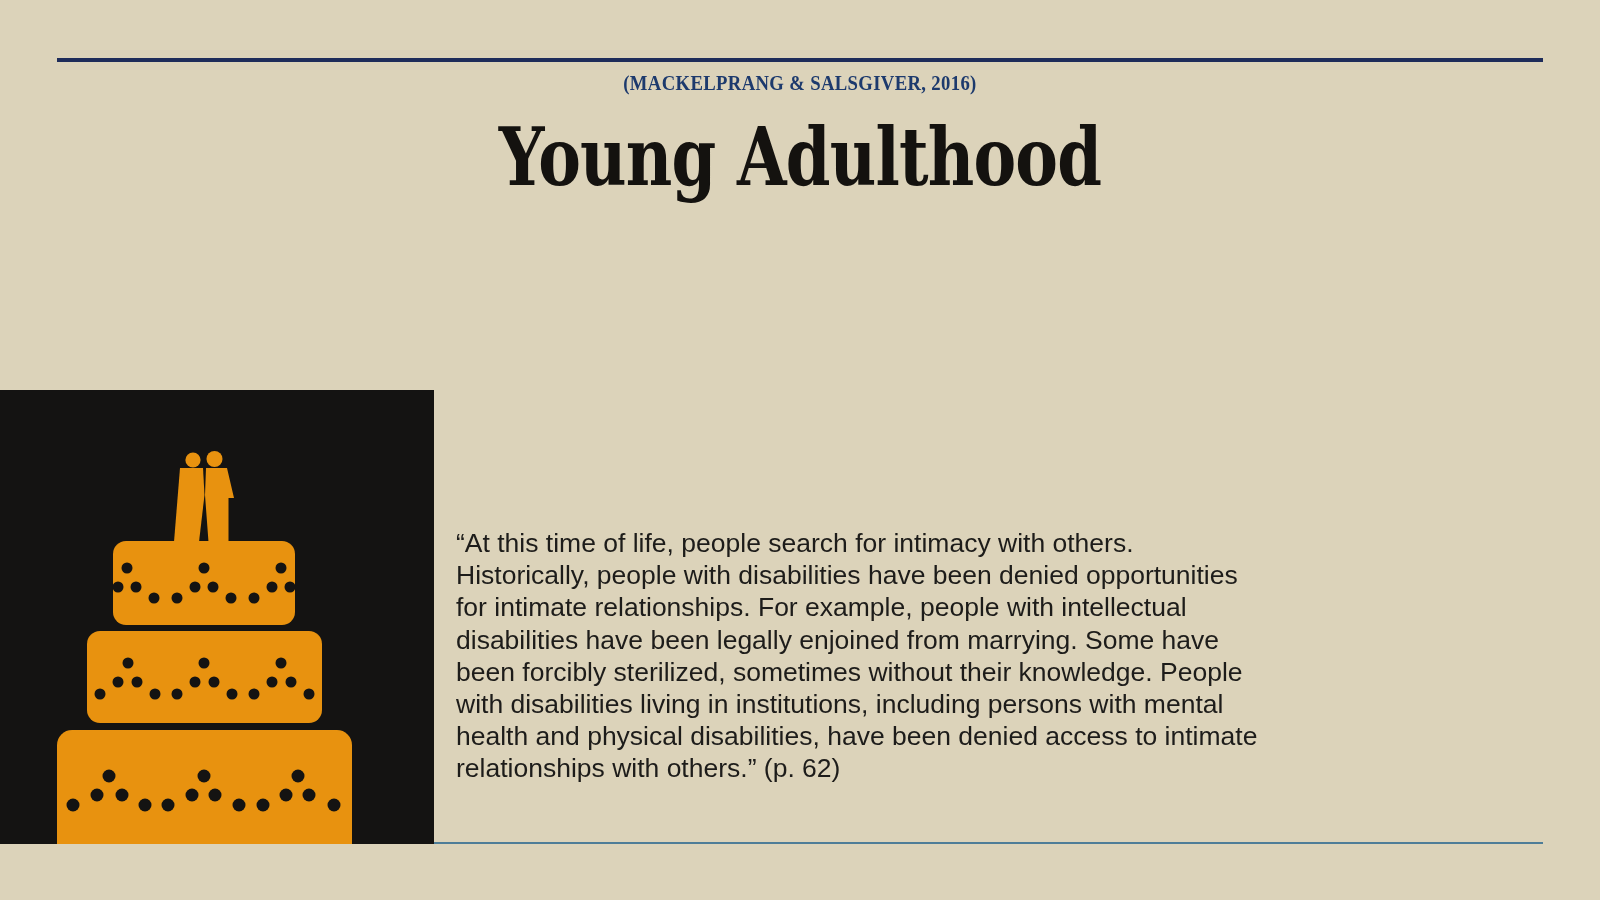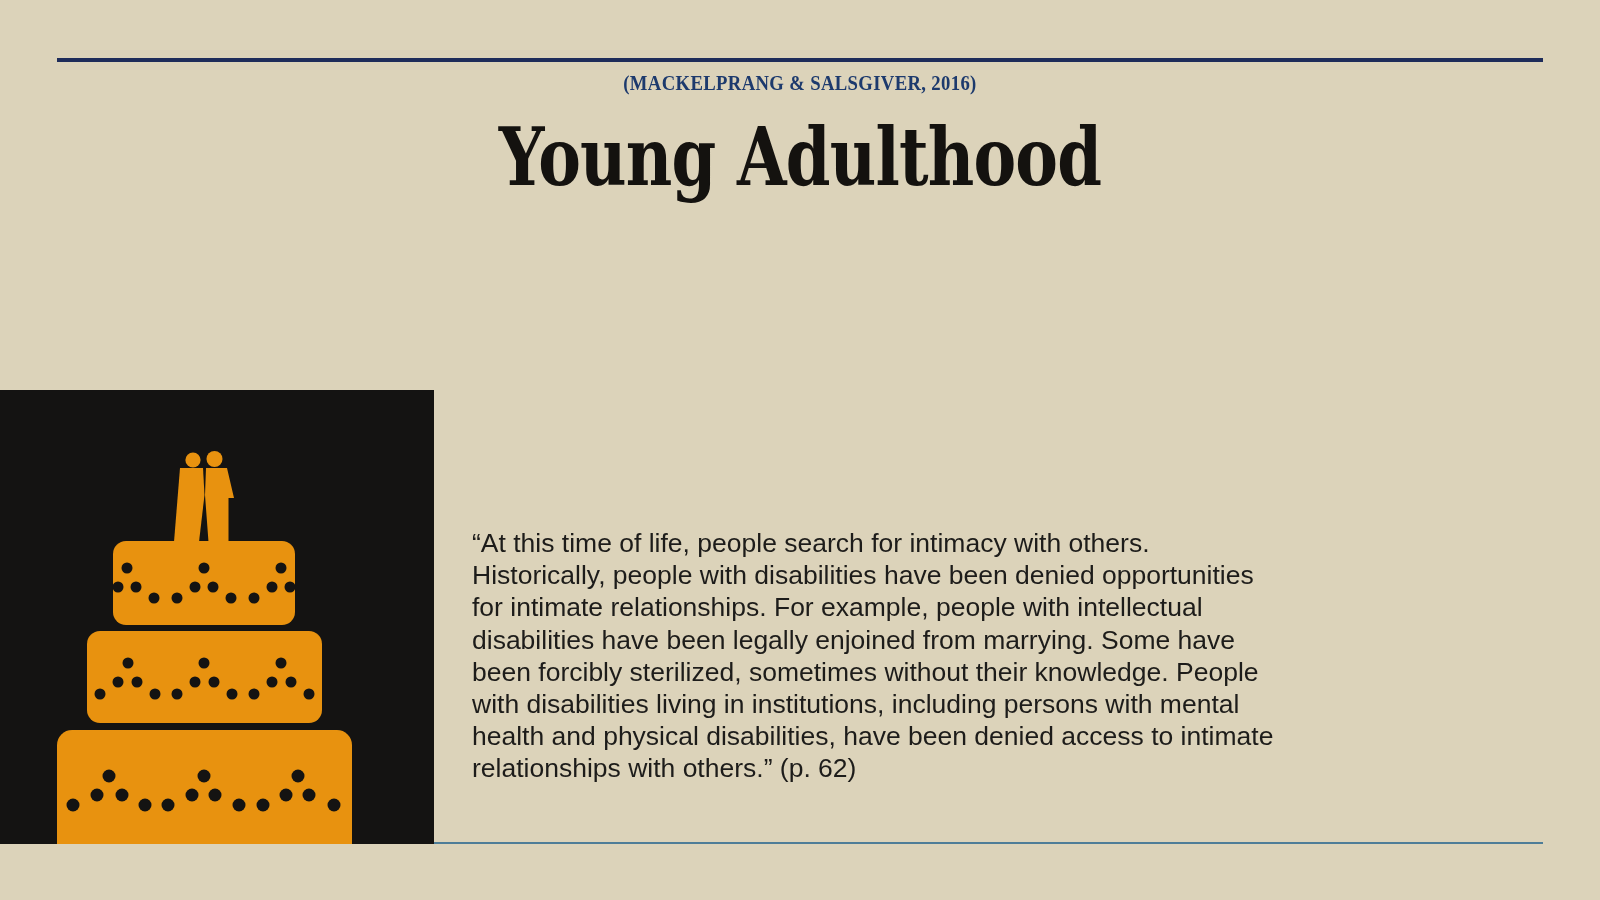--- a/index.html
+++ b/index.html
@@ -36,21 +36,21 @@
     transform: scaleX(0.8);
   }
   .image-panel {
     position: absolute; left: 0; top: 390px;
     width: 434px; height: 454px;
     background: var(--panel, #141312);
     overflow: hidden;
   }
   .image-panel svg { display: block; }
   .quote {
-    position: absolute; left: 472px; top: 527px; width: 1060px;
+    position: absolute; left: 456px; top: 527px; width: 1060px;
     font-size: 26.5px; line-height: 32.2px;
     color: var(--body_text, #1d1c1a);
     white-space: pre-line;
   }
   .bottom-rule {
     position: absolute; left: 434px; top: 842px;
     width: 1109px; height: 2px;
     background: var(--divider, #4e7d98);
   }
 </style>

